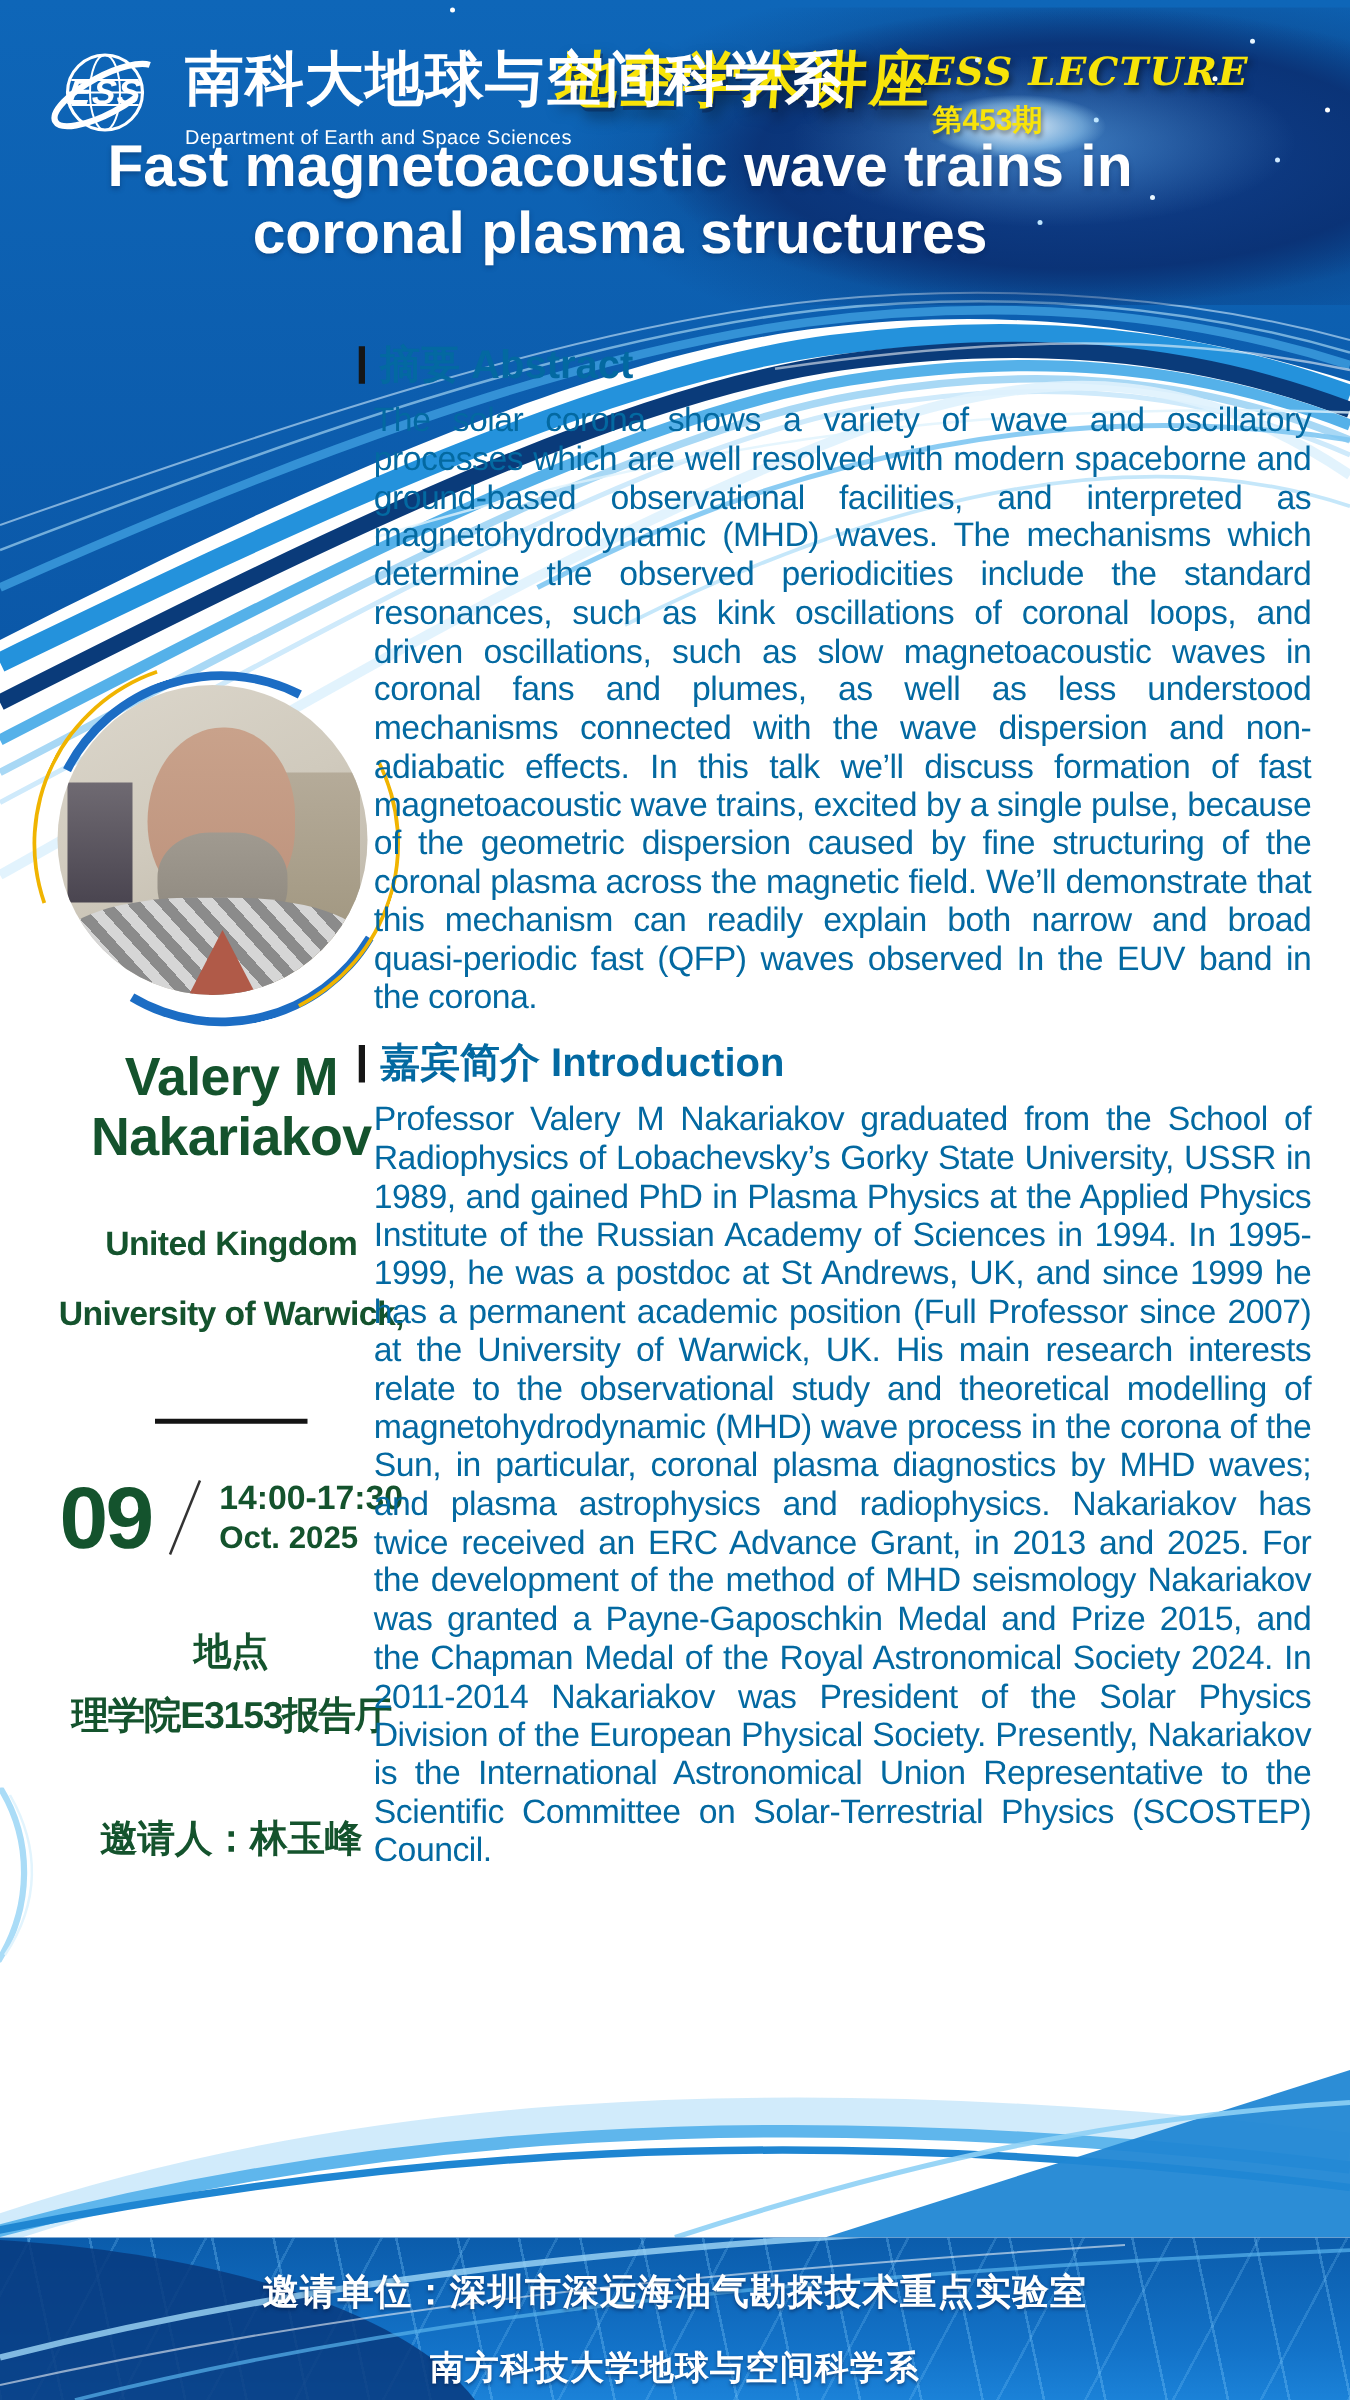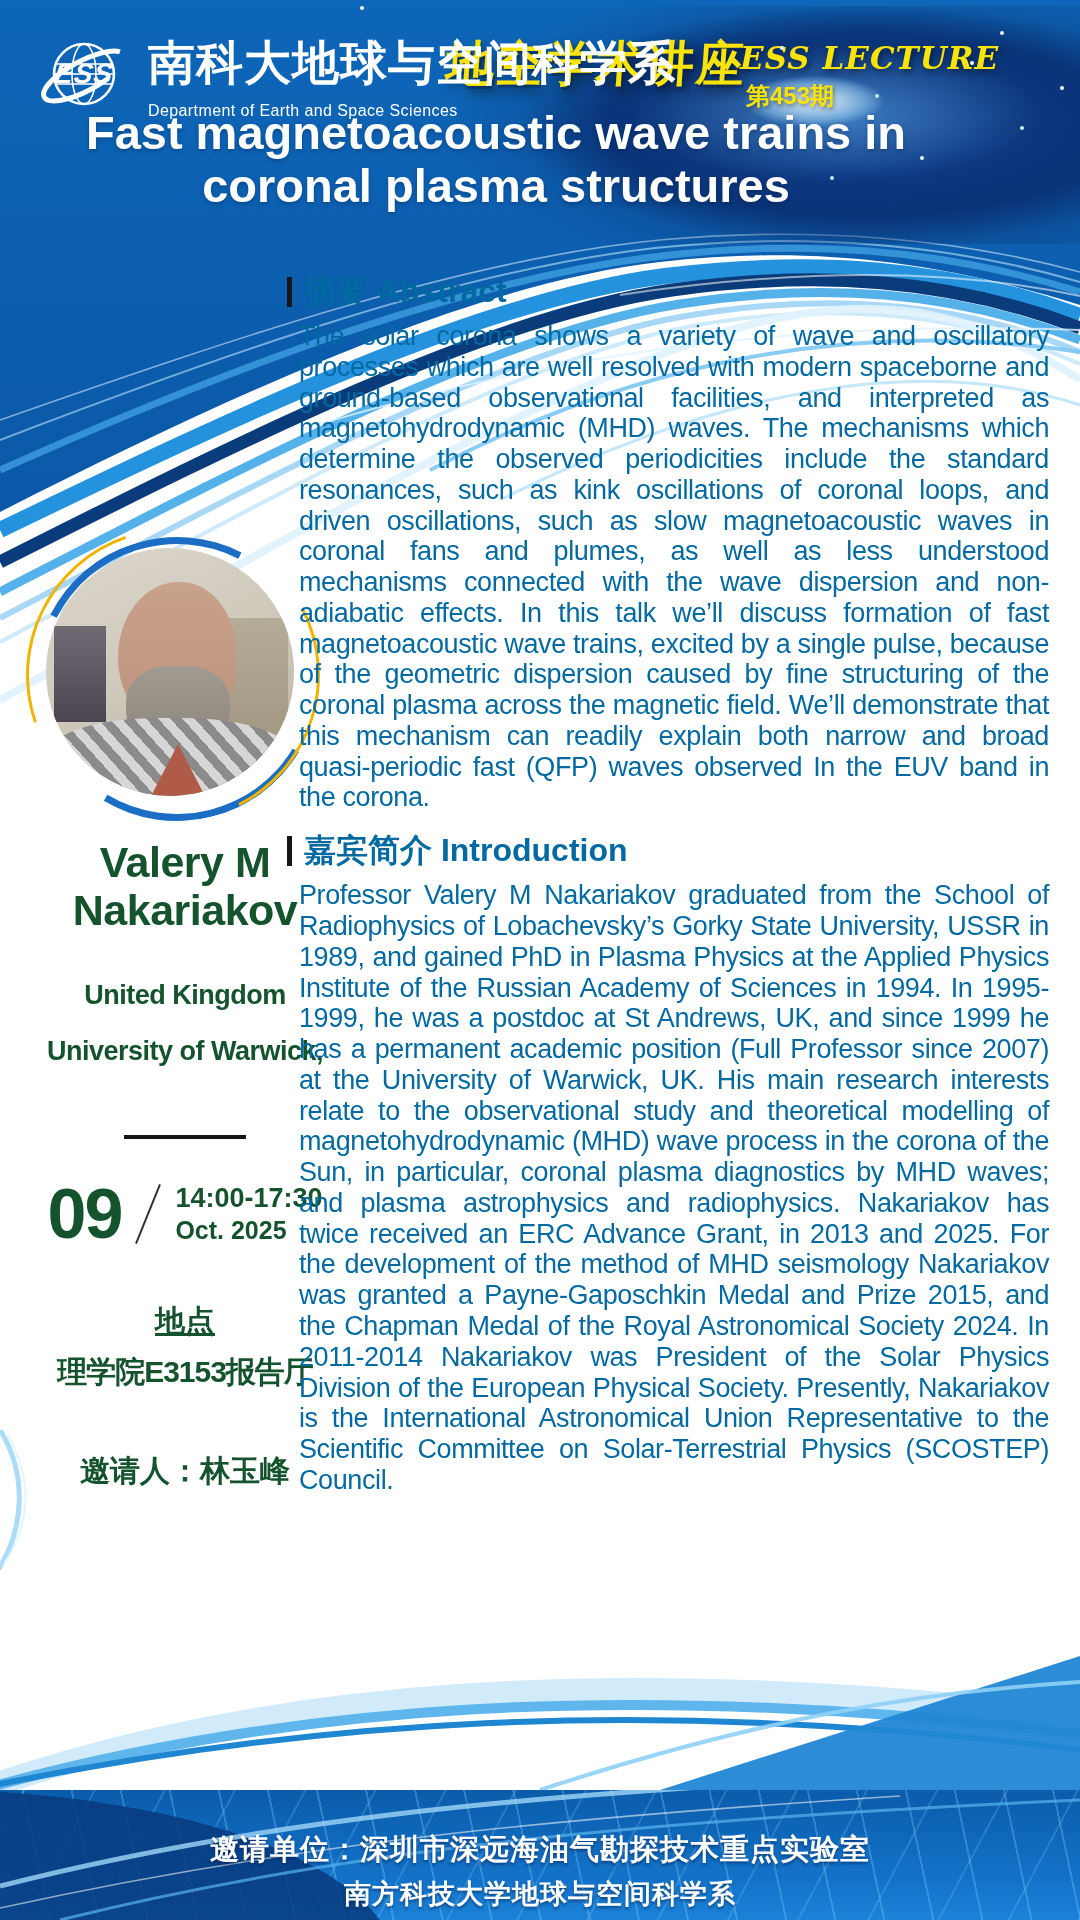--- a/index.html
+++ b/index.html
@@ -70,41 +70,41 @@
   .left-col{position:absolute;left:23px;top:838px;width:324px;text-align:center;color:#14532d;z-index:5;}
   .spk-name{font-size:43px;font-weight:700;line-height:1.12;letter-spacing:-0.5px;}
   .spk-affil{margin-top:34px;font-size:27px;font-weight:700;line-height:2.05;letter-spacing:-0.5px;}
   .divider{width:122px;height:4px;background:#141414;margin:56px auto 0 auto;}
   .date-row{margin-top:40px;display:flex;justify-content:center;align-items:center;gap:18px;}
   .date-day{font-size:70px;font-weight:700;letter-spacing:-2px;line-height:1;}
   .date-slash{width:2px;height:64px;background:#333;transform:rotate(22deg);margin:0 8px;}
   .date-right{text-align:left;}
   .date-time{font-size:27px;font-weight:700;line-height:1.15;}
   .date-month{font-size:25px;font-weight:700;line-height:1.2;}
-  .venue-label{margin-top:52px;font-size:30px;font-weight:700;text-decoration:underline;}
+  .venue-label{margin-top:52px;font-size:30px;font-weight:700;}
   .venue-name{margin-top:10px;font-size:30px;font-weight:700;letter-spacing:-1px;}
   .host-line{margin-top:58px;font-size:30px;font-weight:700;}
 
   
   .right-col{position:absolute;left:287px;top:270px;width:762px;z-index:5;color:#0369a1;}
   .sec-head{display:flex;align-items:center;font-size:32px;font-weight:700;margin:0 0 7px 0;}
   .sec-head .bar{width:5px;height:30px;background:#161616;margin-right:12px;}
   .sec-body{font-size:27px;line-height:1.14;text-align:justify;margin:0 0 16px 12px;letter-spacing:-0.4px;}
   .intro-head{margin-top:16px;}
 
   
   .footer{position:absolute;left:0;top:1790px;width:1080px;height:130px;z-index:2;
     background:linear-gradient(180deg,#0b5cab 0%,#1373c9 70%,#1b82d8 100%);overflow:hidden;}
   .footer::before{content:"";position:absolute;inset:0;
     background:
       repeating-linear-gradient(78deg, rgba(130,205,255,.30) 0 2px, transparent 2px 48px),
       repeating-linear-gradient(-62deg, rgba(130,205,255,.22) 0 2px, transparent 2px 62px);}
   .footer-art{position:absolute;left:0;top:0;}
   .footer-line{position:absolute;left:0;width:1080px;text-align:center;color:#fff;font-weight:700;}
-  .footer-line1{top:40px;font-size:29px;letter-spacing:1px;text-shadow:0 2px 3px rgba(0,20,60,.5);}
+  .footer-line1{top:24px;font-size:29px;letter-spacing:1px;text-shadow:0 2px 3px rgba(0,20,60,.5);}
   .footer-line2{top:86px;font-size:27px;letter-spacing:1px;text-shadow:0 2px 3px rgba(0,20,60,.5);}
 </style>
 </head>
 <body>
 
 <div class="page">
 
   <svg class="header-svg" width="1080" height="760" viewBox="0 0 1080 760">
     <defs>
       <linearGradient id="gblue" x1="0" y1="0" x2="0" y2="1">

